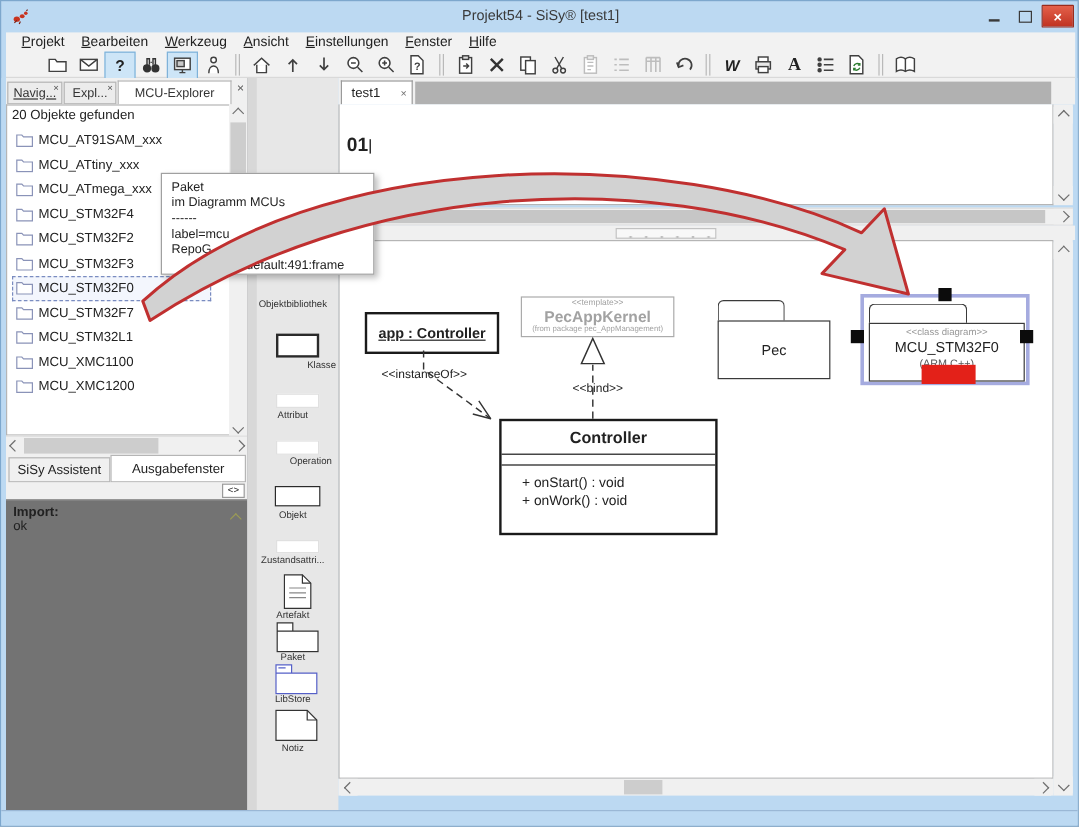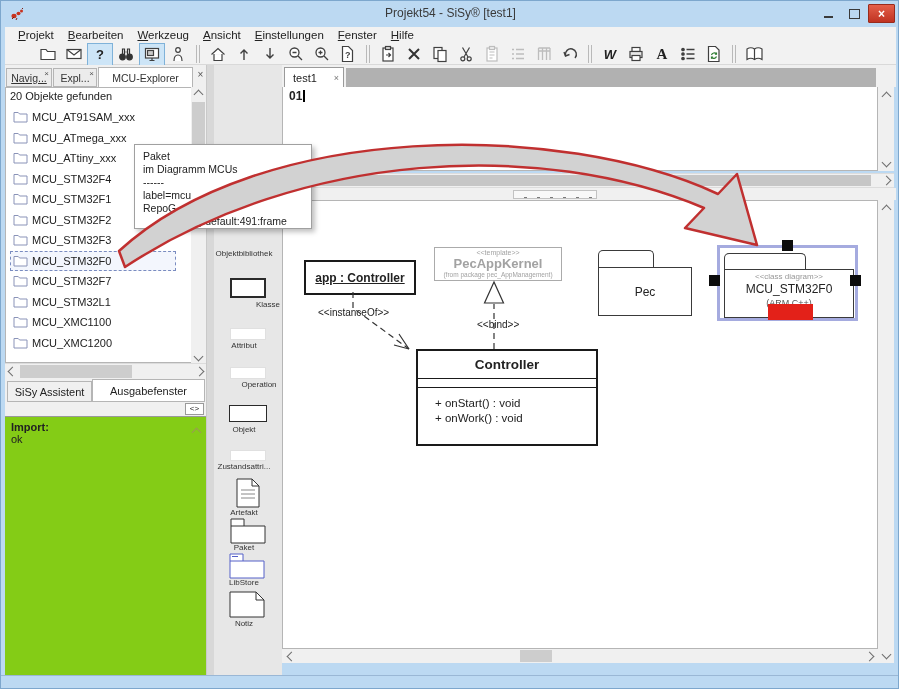--- a/index.html
+++ b/index.html
@@ -36,21 +36,21 @@
   .ltab{font-size:10.5px;display:flex;align-items:center;justify-content:center;background:#ececec;border:1px solid #b5b5b5;color:#333;}
   .ltab.active{background:#fff;border-bottom:1px solid #fff;}
   .tinyx{font-size:8px;color:#555;position:absolute;top:0;right:2px;}
   .tree{left:4px;top:86px;width:186px;height:276px;background:#fff;border:1px solid #b5b5b5;border-right:none;overflow:hidden;}
   .tree-count{font-size:11px;padding:2px 4px;height:15px;}
   .trow{height:18.5px;display:flex;align-items:center;margin-left:4px;width:164px;border:1px dashed transparent;font-size:11px;white-space:nowrap;}
   .trow svg{margin:0 4px 0 2px;flex:none;}
   .trow.selected{border:1px dashed #7a8cc0;background:#f3f6fd;}
   .btab{font-size:11px;display:flex;align-items:center;justify-content:center;background:#f0f0f0;border:1px solid #b5b5b5;color:#222;}
   .btab.active{background:#fff;}
-  .outpanel{left:4px;top:415px;width:201px;height:259px;background:#84cc16;border-top:1px solid #999;font-size:11px;padding:4px 6px;}
+  .outpanel{left:4px;top:415px;width:201px;height:259px;background:#737373;border-top:1px solid #999;font-size:11px;padding:4px 6px;}
   
   .palette{left:205px;top:64px;width:76px;height:610px;background:#e7e7e7;border-left:1px solid #c9c9c9;}
   .pal-label{position:absolute;width:76px;text-align:center;font-size:8px;color:#333;}
   .pal-box{position:absolute;background:#fff;}
   
   .canvas-tabrow{left:281px;top:64px;width:614px;height:22px;background:#f0f0f0;}
   .doc-tab{left:283px;top:66px;width:60px;height:20px;background:#fff;border:1px solid #9a9a9a;border-bottom:none;font-size:11px;display:flex;align-items:center;padding:0 4px 0 8px;}
   .gray-strip{left:345px;top:67px;width:530px;height:19px;background:#b1b1b1;}
   .pane{background:#fff;border:1px solid #b5b5b5;}
   .diagram-label{position:absolute;font-size:10px;color:#222;background:#fff;padding:0 2px;}
@@ -282,39 +282,33 @@
     <div class="trow">
         <svg width="15" height="12" viewBox="0 0 15 12">
           <path d="M1 11V1.5h4.2L6.6 3H14v8z" fill="#fff" stroke="#8a93b8"></path>
         </svg>
         <span>MCU_AT91SAM_xxx</span>
       </div>
     <div class="trow">
         <svg width="15" height="12" viewBox="0 0 15 12">
           <path d="M1 11V1.5h4.2L6.6 3H14v8z" fill="#fff" stroke="#8a93b8"></path>
         </svg>
+        <span>MCU_ATtiny_xxx</span>
+      </div>
+    <div class="trow">
+        <svg width="15" height="12" viewBox="0 0 15 12">
+          <path d="M1 11V1.5h4.2L6.6 3H14v8z" fill="#fff" stroke="#8a93b8"></path>
+        </svg>
         <span>MCU_ATmega_xxx</span>
       </div>
     <div class="trow">
         <svg width="15" height="12" viewBox="0 0 15 12">
           <path d="M1 11V1.5h4.2L6.6 3H14v8z" fill="#fff" stroke="#8a93b8"></path>
         </svg>
-        <span>MCU_ATtiny_xxx</span>
-      </div>
-    <div class="trow">
-        <svg width="15" height="12" viewBox="0 0 15 12">
-          <path d="M1 11V1.5h4.2L6.6 3H14v8z" fill="#fff" stroke="#8a93b8"></path>
-        </svg>
         <span>MCU_STM32F4</span>
-      </div>
-    <div class="trow">
-        <svg width="15" height="12" viewBox="0 0 15 12">
-          <path d="M1 11V1.5h4.2L6.6 3H14v8z" fill="#fff" stroke="#8a93b8"></path>
-        </svg>
-        <span>MCU_STM32F1</span>
       </div>
     <div class="trow">
         <svg width="15" height="12" viewBox="0 0 15 12">
           <path d="M1 11V1.5h4.2L6.6 3H14v8z" fill="#fff" stroke="#8a93b8"></path>
         </svg>
         <span>MCU_STM32F2</span>
       </div>
     <div class="trow">
         <svg width="15" height="12" viewBox="0 0 15 12">
           <path d="M1 11V1.5h4.2L6.6 3H14v8z" fill="#fff" stroke="#8a93b8"></path>
@@ -425,21 +419,21 @@
   <div class="pal-label a" style="left:205px;top:618px;">Notiz</div>
 
   <div class="a canvas-tabrow"></div>
   <div class="a gray-strip"></div>
   <div class="a doc-tab">
     <span style="flex:1;">test1</span>
     <span style="font-size:9px;color:#777;">×</span>
   </div>
 
   <div class="a pane" style="left:281px;top:86px;width:596px;height:84px;border-top:none;">
-    <div style="padding:2px 0 0 6px;font-size:12px;font-weight:bold;"><span>01</span><span class="caret"></span></div>
+    <div style="padding:2px 0 0 6px;font-size:16px;font-weight:bold;margin-top:24px;"><span>01</span><span class="caret"></span></div>
   </div>
   <div class="a sbar" style="left:877px;top:86px;width:16px;height:84px;">
     <div class="a sarrow" style="left:0;top:2px;width:16px;height:14px;">
         <span class="chev c-up"></span>
       </div>
     <div class="a sarrow" style="left:0;top:68px;width:16px;height:14px;">
         <span class="chev c-down"></span>
       </div>
   </div>
 

